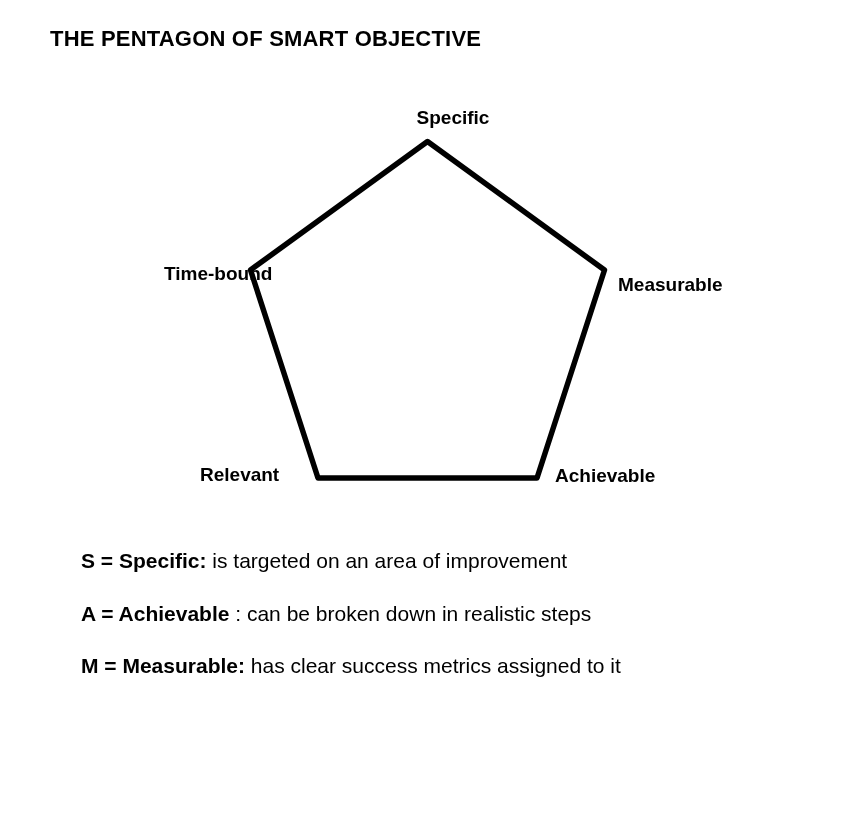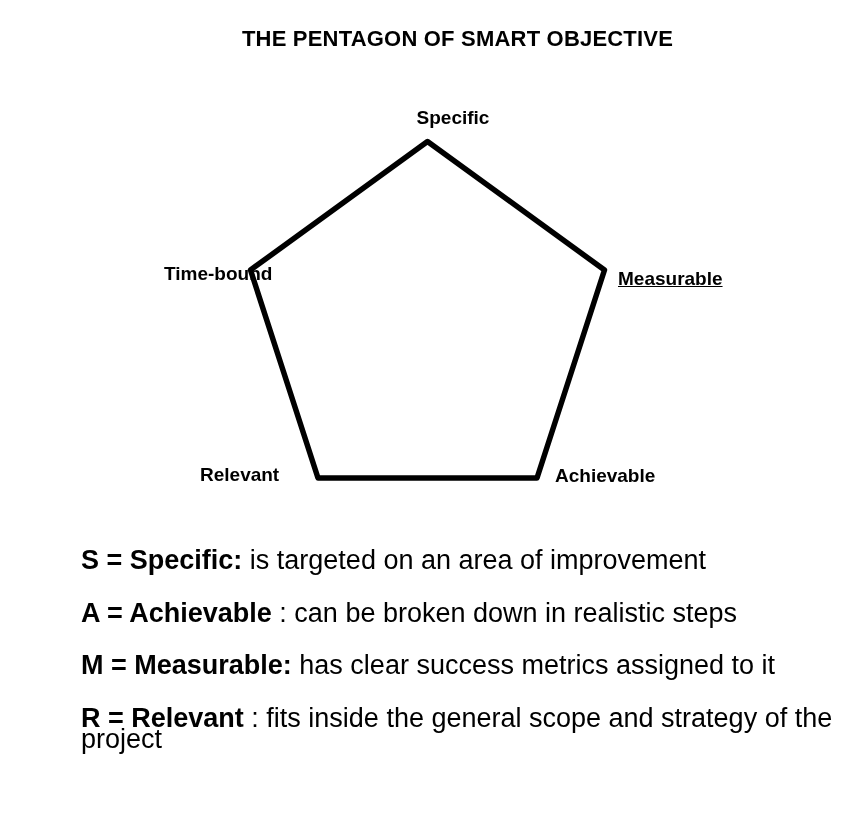--- a/index.html
+++ b/index.html
@@ -14,53 +14,53 @@
     background: #ffffff;
     font-family: "Liberation Sans", "DejaVu Sans", sans-serif;
     color: #000000;
     overflow: hidden;
   }
   .title {
     position: absolute;
     top: 26px;
     left: 50px;
     width: 815px;
-    text-align: center;
+    text-align: left;
     font-size: 22px;
     font-weight: bold;
     letter-spacing: 0.2px;
     white-space: nowrap;
   }
   .pentagon-svg {
     position: absolute;
     top: 0;
     left: 0;
     width: 865px;
     height: 839px;
   }
   .vertex-label {
     position: absolute;
     font-size: 19px;
     font-weight: bold;
     white-space: nowrap;
   }
   .vl-specific   { top: 107px; left: 417px; transform: translateX(-50%); margin-left: 36px; }
-  .vl-measurable { top: 268px; left: 618px; text-decoration: underline; }
+  .vl-measurable { top: 274px; left: 618px; }
   .vl-timebound  { top: 263px; left: 118px; margin-left: 46px; }
   .vl-relevant   { top: 464px; left: 200px; text-align: center; }
   .vl-achievable { top: 465px; left: 555px; }
   .definitions {
     position: absolute;
     top: 550px;
     left: 81px;
     width: 760px;
   }
   .definitions p {
     margin: 0 0 31px 0;
-    font-size: 27px;
+    font-size: 21px;
     line-height: 21.5px;
     white-space: pre-wrap;
   }
   .definitions .term {
     font-weight: bold;
   }
 </style>
 </head>
 <body>
 
@@ -79,16 +79,15 @@
   <div class="vertex-label vl-achievable">Achievable</div>
 
   <div class="vertex-label vl-relevant">Relevant</div>
 
   <div class="vertex-label vl-timebound">Time-bound</div>
 
   <div class="definitions">
     <p><span class="term">S = Specific:</span><span> is targeted on an area of improvement</span></p>
     <p><span class="term">A = Achievable</span><span> : can be broken down in realistic steps</span></p>
     <p><span class="term">M = Measurable:</span><span> has clear success metrics assigned to it</span></p>
-    <p><span class="term">R = Relevant</span><span> : fits inside the general scope and strategy of the project</span></p>
   </div>
 
 </div>
 
 </body></html>

